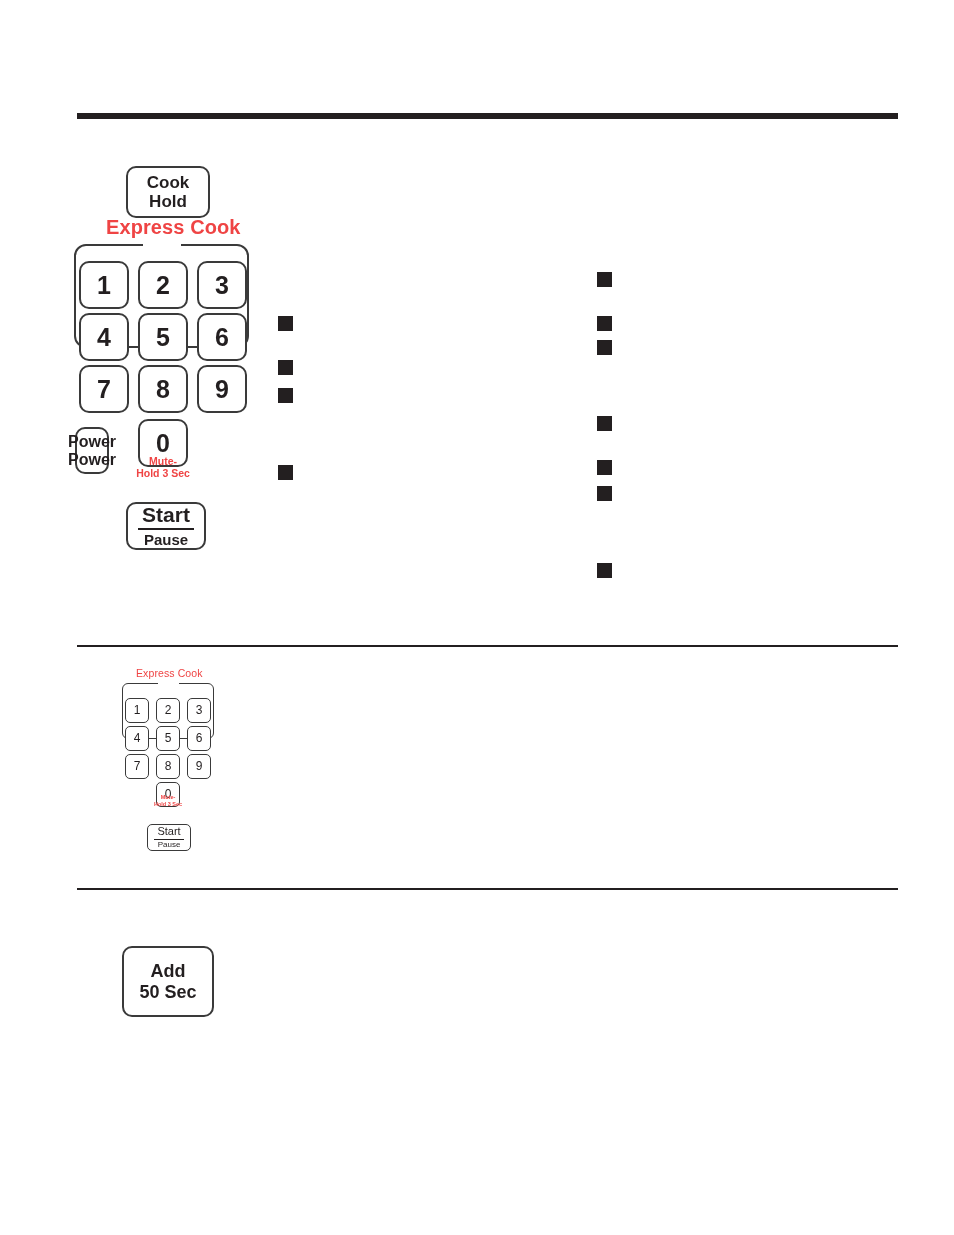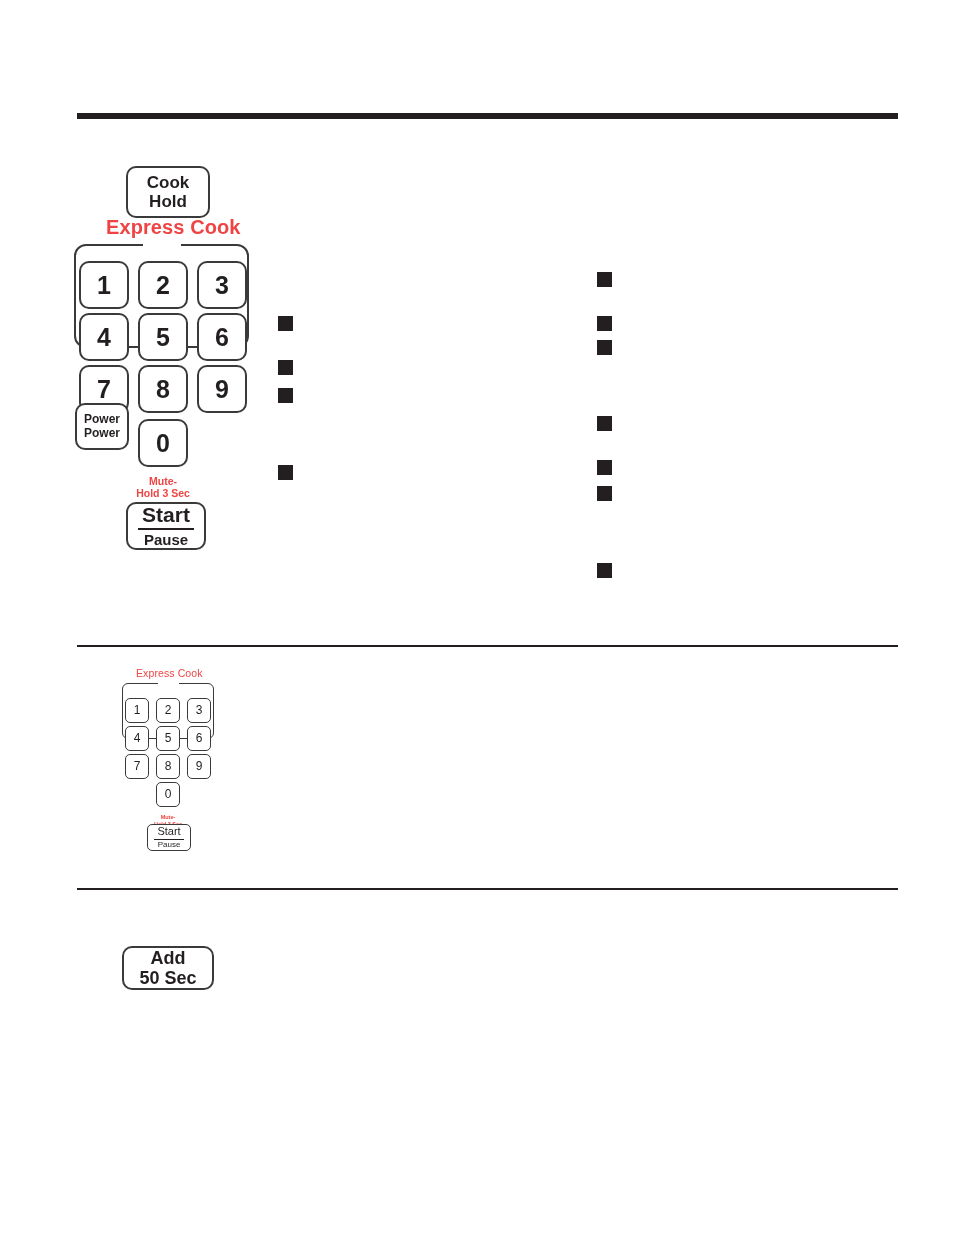--- a/index.html
+++ b/index.html
@@ -64,21 +64,20 @@
   .label-express {
     font-size: 20px;
     font-weight: 700;
     letter-spacing: .1px;
   }
   .label-mute {
     font-size: 10.5px;
     font-weight: 700;
     text-align: center;
     line-height: 1.18;
-    margin-top: 20px;
   }
 
   
   .bracket {
     position: absolute;
     box-sizing: border-box;
     border: 2px solid #3a3a3a;
     border-radius: 12px;
     background: transparent;
     pointer-events: none;
@@ -156,21 +155,21 @@
   <div class="key num" style="left:197px; top:248px; width:50px; height:48px;">3</div>
 
   <div class="key num" style="left:79px;  top:300px; width:50px; height:48px;">4</div>
   <div class="key num" style="left:138px; top:300px; width:50px; height:48px;">5</div>
   <div class="key num" style="left:197px; top:300px; width:50px; height:48px;">6</div>
 
   <div class="key num" style="left:79px;  top:352px; width:50px; height:48px;">7</div>
   <div class="key num" style="left:138px; top:352px; width:50px; height:48px;">8</div>
   <div class="key num" style="left:197px; top:352px; width:50px; height:48px;">9</div>
 
-  <div class="key key-twoline" style="left:75px; top:390px; width:54px; height:47px; font-size:12px;">
+  <div class="key key-twoline" style="left:75px; top:414px; width:34px; height:47px; font-size:16px;">
     <span>Power</span>
     <span>Power</span>
   </div>
   <div class="key num" style="left:138px; top:406px; width:50px; height:48px;">0</div>
 
   <div class="label label-mute" style="left:124px; top:455px; width:78px;">
     <div>Mute-</div>
     <div>Hold 3 Sec</div>
   </div>
 
@@ -218,18 +217,18 @@
       <div>Mute-</div>
       <div>Hold 3 Sec</div>
     </div>
 
     <div class="key startpause" style="left:147px; top:811px; width:44px; height:27px;">
       <span class="top">Start</span>
       <span class="bot">Pause</span>
     </div>
   </div>
 
-  <div class="key key-twoline" style="left:122px; top:933px; width:92px; height:44px; font-size:18px;">
+  <div class="key key-twoline" style="left:122px; top:933px; width:92px; height:71px; font-size:18px;">
     <span>Add</span>
     <span>50 Sec</span>
   </div>
 
 </div>
 
 </body></html>

